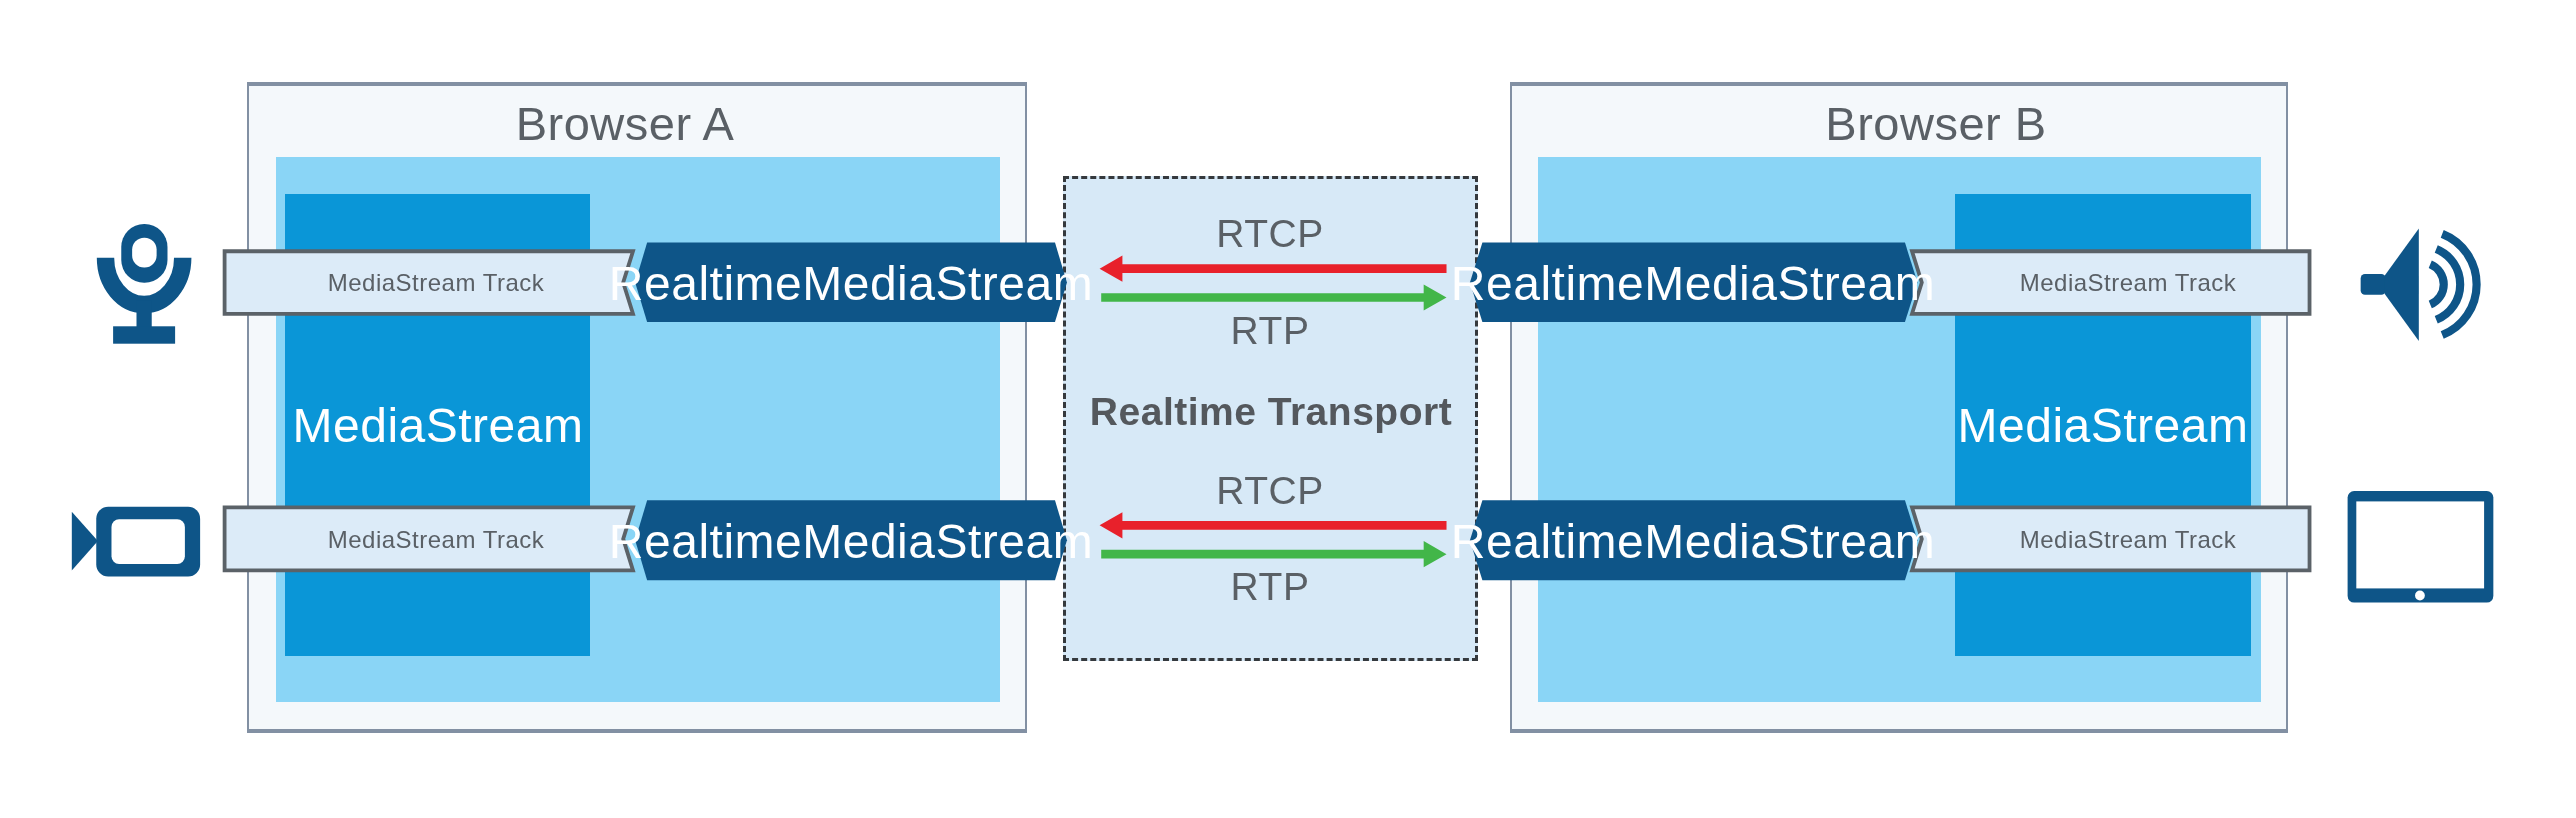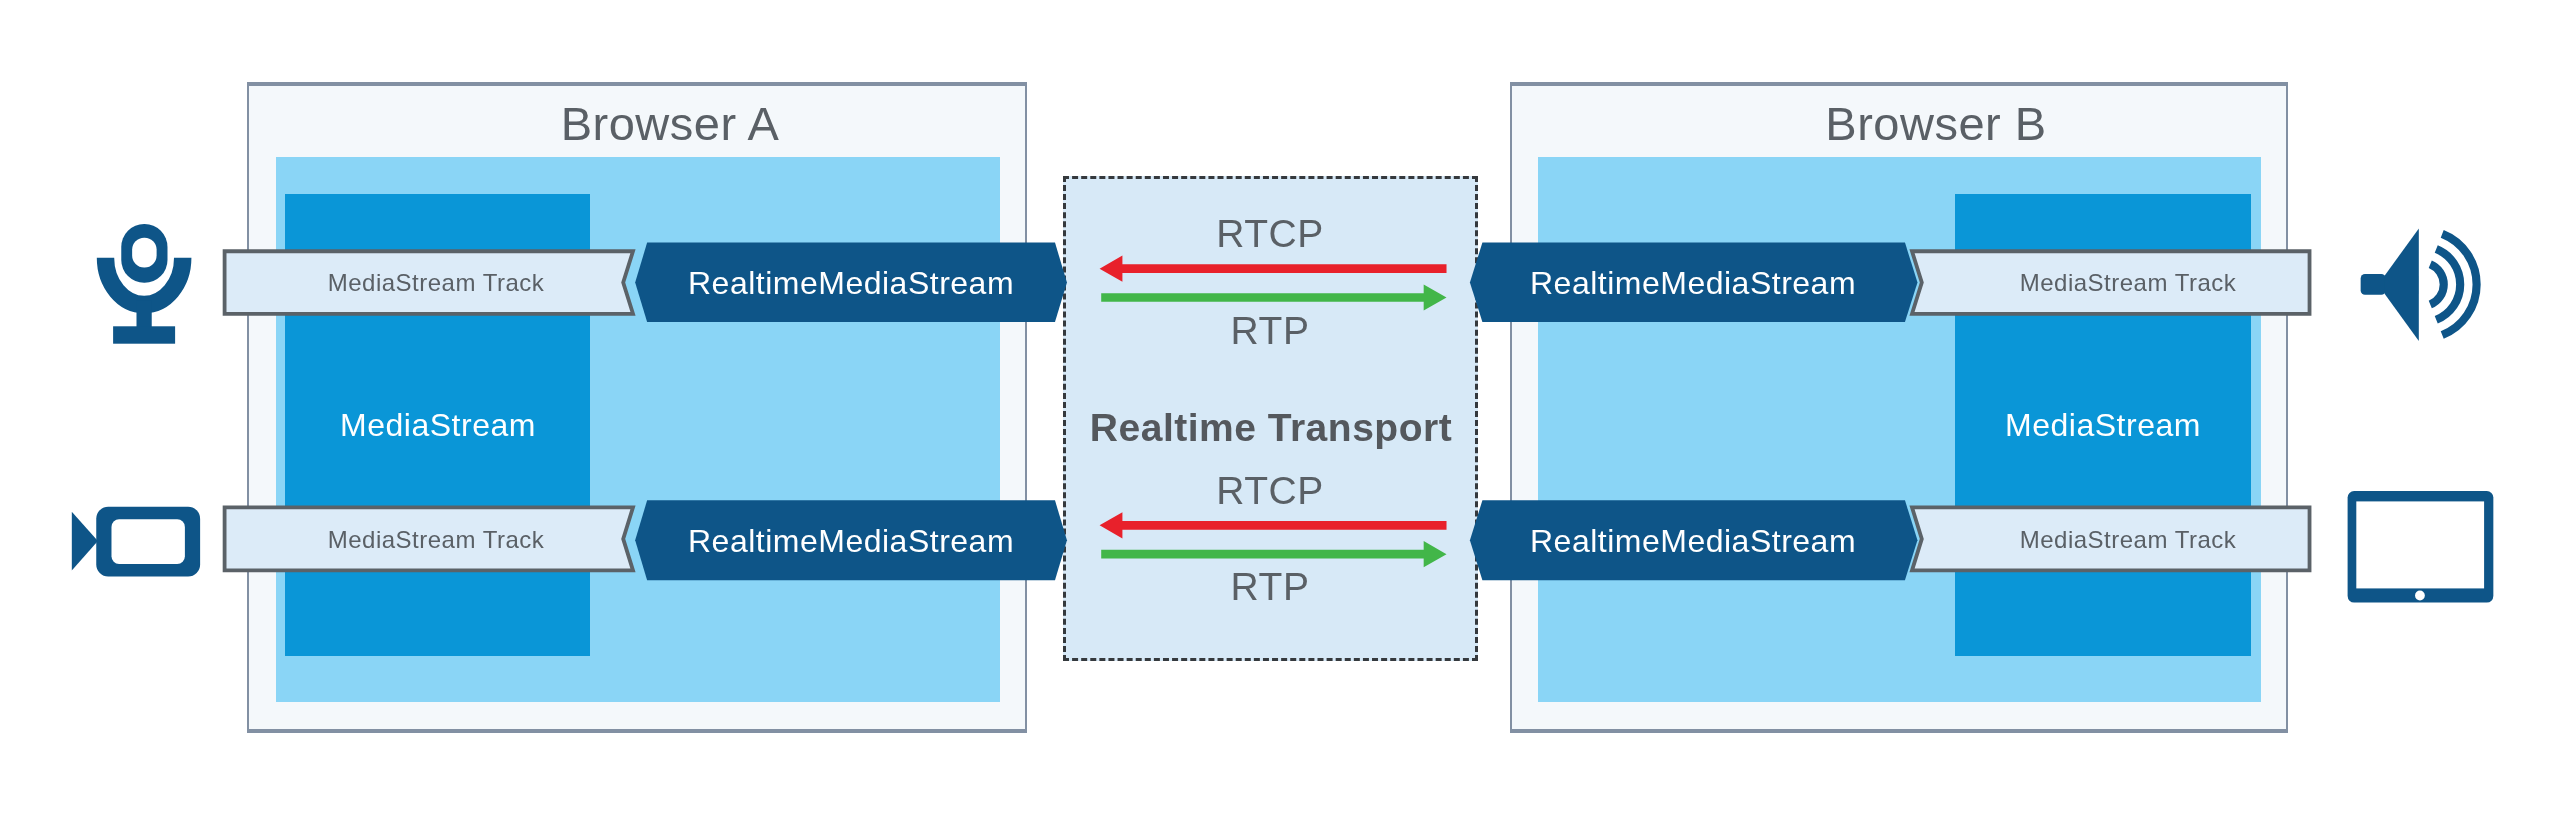--- a/index.html
+++ b/index.html
@@ -33,21 +33,21 @@
   }
   
   #shape-layer{position:absolute;left:0;top:0;z-index:3;}
   
   .label{
     position:absolute;transform:translate(-50%,-50%);white-space:nowrap;z-index:4;
     color:#5A6066;letter-spacing:0.5px;
   }
   .win-title{font-size:47px;font-weight:300;}
   .track-label{font-size:24px;font-weight:300;margin-left:12px;}
-  .hex-label,.ms-label{font-size:32px;font-weight:300;color:#ffffff;}
+  .hex-label,.ms-label{font-size:48px;font-weight:300;color:#ffffff;}
   .proto-label{font-size:39px;font-weight:300;text-align:center;}
   .transport-title{font-size:39px;font-weight:bold;color:#54585D;}
 </style>
 </head>
 <body>
 
 <div id="window-a" class="window">
   <div class="dot" style="left:27px;"></div>
   <div class="dot" style="left:79px;"></div>
   <div class="dot" style="left:132px;"></div>
@@ -109,34 +109,34 @@
     <path d="M 4491,430 A 100,100 0 0 1 4491,616" fill="none" stroke="#0E5588" stroke-width="15"></path>
   </g>
 
   <g fill="#0E5588">
     <rect x="4317" y="903" width="268" height="205" rx="12"></rect>
     <rect x="4333" y="922" width="235" height="160" fill="#ffffff"></rect>
     <circle cx="4450" cy="1095" r="9" fill="#ffffff"></circle>
   </g>
 </svg>
 
-<div class="label win-title" style="left:670px;top:123px;">Browser A</div>
+<div class="label win-title" style="left:625px;top:123px;">Browser A</div>
 <div class="label win-title" style="left:1900px;top:123px;margin-left:36px;">Browser B</div>
 
 <div class="label ms-label" style="left:438px;top:425px;">MediaStream</div>
 <div class="label ms-label" style="left:2103px;top:425px;">MediaStream</div>
 
 <div class="label track-label" style="left:424px;top:283px;">MediaStream Track</div>
 <div class="label track-label" style="left:424px;top:540px;">MediaStream Track</div>
 <div class="label hex-label" style="left:851px;top:283px;">RealtimeMediaStream</div>
 <div class="label hex-label" style="left:851px;top:541px;">RealtimeMediaStream</div>
 
 <div class="label hex-label" style="left:1693px;top:283px;">RealtimeMediaStream</div>
 <div class="label hex-label" style="left:1693px;top:541px;">RealtimeMediaStream</div>
 <div class="label track-label" style="left:2116px;top:283px;">MediaStream Track</div>
 <div class="label track-label" style="left:2116px;top:540px;">MediaStream Track</div>
 
 <div class="label proto-label" style="left:1270px;top:234px;">RTCP</div>
 <div class="label proto-label" style="left:1270px;top:331px;">RTP</div>
-<div class="label transport-title" style="left:1271px;top:428px;">Realtime Transport</div>
+<div class="label transport-title" style="left:1271px;top:412px;">Realtime Transport</div>
 <div class="label proto-label" style="left:1270px;top:491px;">RTCP</div>
 <div class="label proto-label" style="left:1270px;top:587px;">RTP</div>
 
 
 </body></html>

